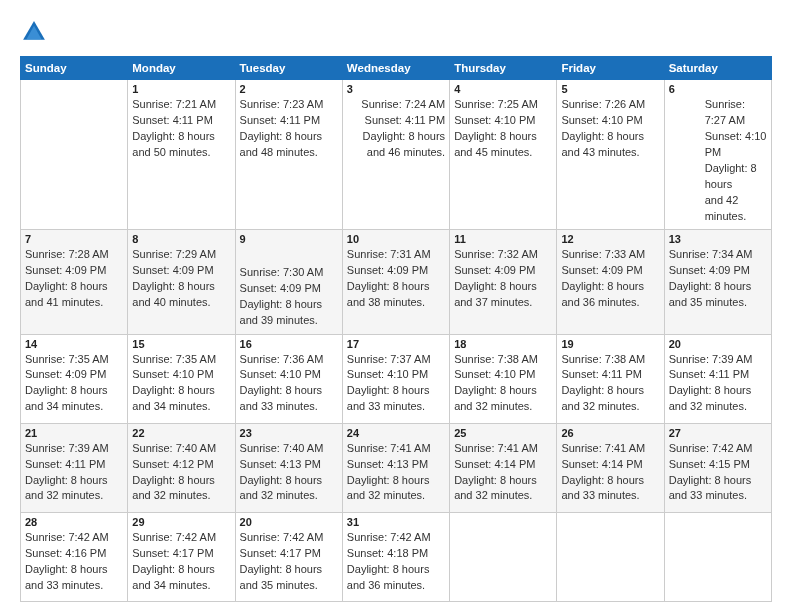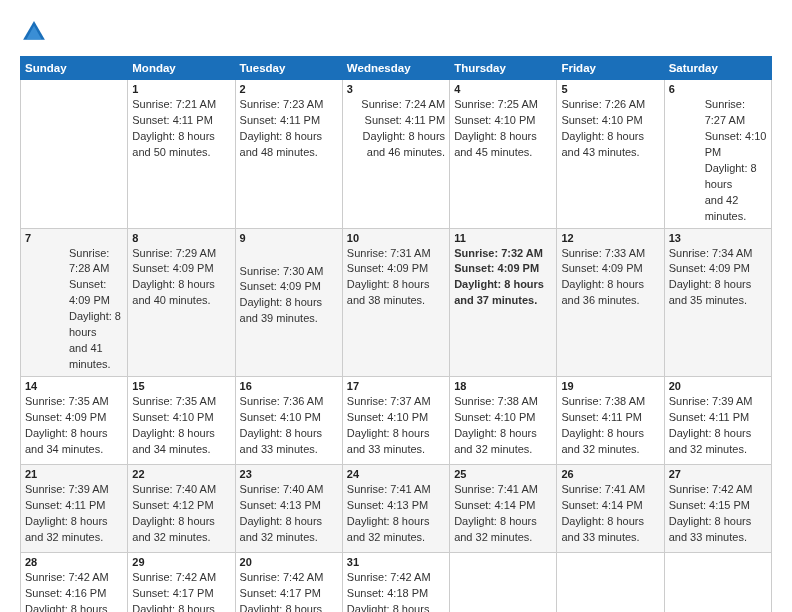--- a/index.html
+++ b/index.html
@@ -177,21 +177,21 @@
             <span class="day-number">6</span>
             <div class="day-info" style="white-space: pre-line; margin-left: 36px;">Sunrise: 7:27 AM
 Sunset: 4:10 PM
 Daylight: 8 hours
 and 42 minutes.</div>
           </td>
         </tr>
         <tr>
           <td>
             <span class="day-number">7</span>
-            <div class="day-info" style="white-space: pre-line; margin-left: 44px;">Sunrise: 7:28 AM
+            <div class="day-info" style="white-space: pre-line;">Sunrise: 7:28 AM
 Sunset: 4:09 PM
 Daylight: 8 hours
 and 41 minutes.</div>
           </td>
           <td>
             <span class="day-number">8</span>
             <div class="day-info" style="white-space: pre-line;">Sunrise: 7:29 AM
 Sunset: 4:09 PM
 Daylight: 8 hours
 and 40 minutes.</div>
@@ -205,21 +205,21 @@
           </td>
           <td>
             <span class="day-number">10</span>
             <div class="day-info" style="white-space: pre-line;">Sunrise: 7:31 AM
 Sunset: 4:09 PM
 Daylight: 8 hours
 and 38 minutes.</div>
           </td>
           <td>
             <span class="day-number">11</span>
-            <div class="day-info" style="white-space: pre-line; font-weight: bold;">Sunrise: 7:32 AM
+            <div class="day-info" style="white-space: pre-line;">Sunrise: 7:32 AM
 Sunset: 4:09 PM
 Daylight: 8 hours
 and 37 minutes.</div>
           </td>
           <td>
             <span class="day-number">12</span>
             <div class="day-info" style="white-space: pre-line;">Sunrise: 7:33 AM
 Sunset: 4:09 PM
 Daylight: 8 hours
 and 36 minutes.</div>

